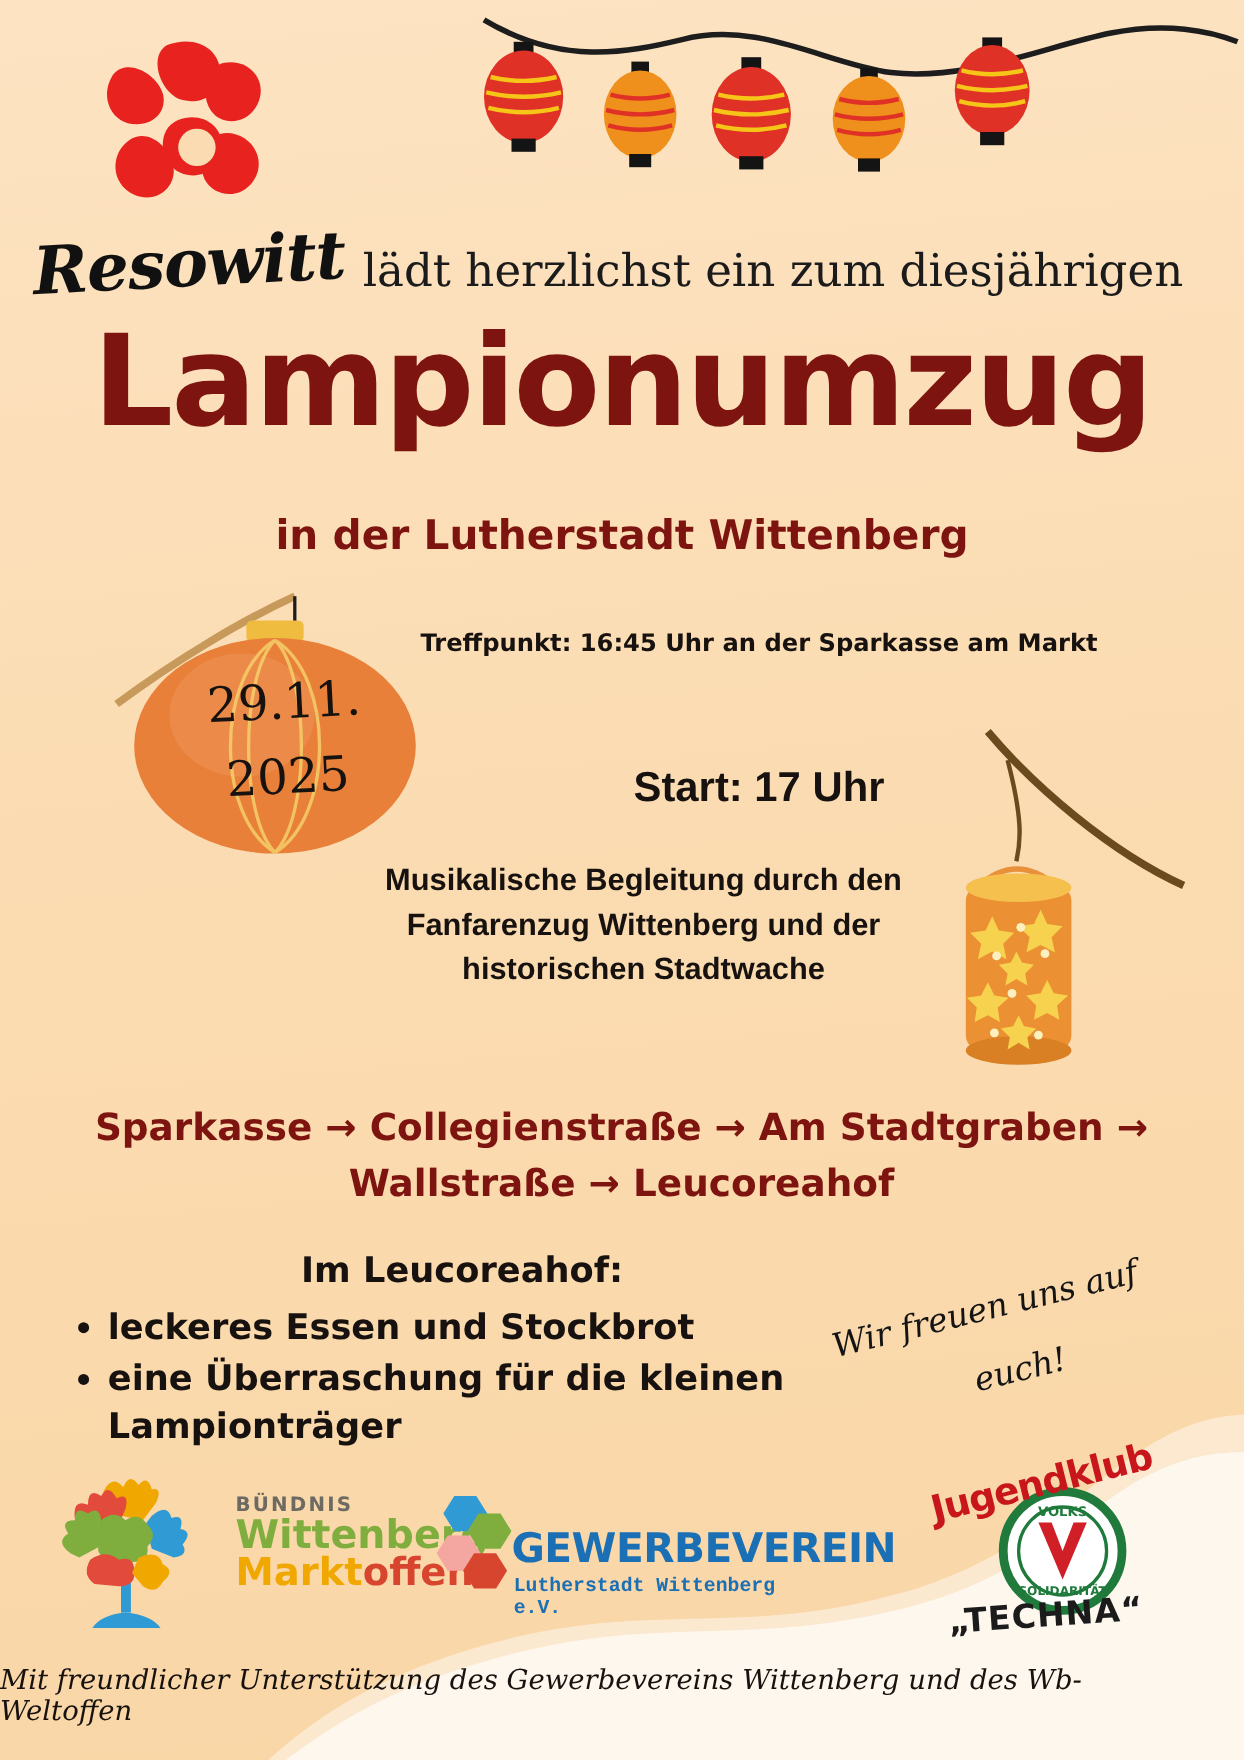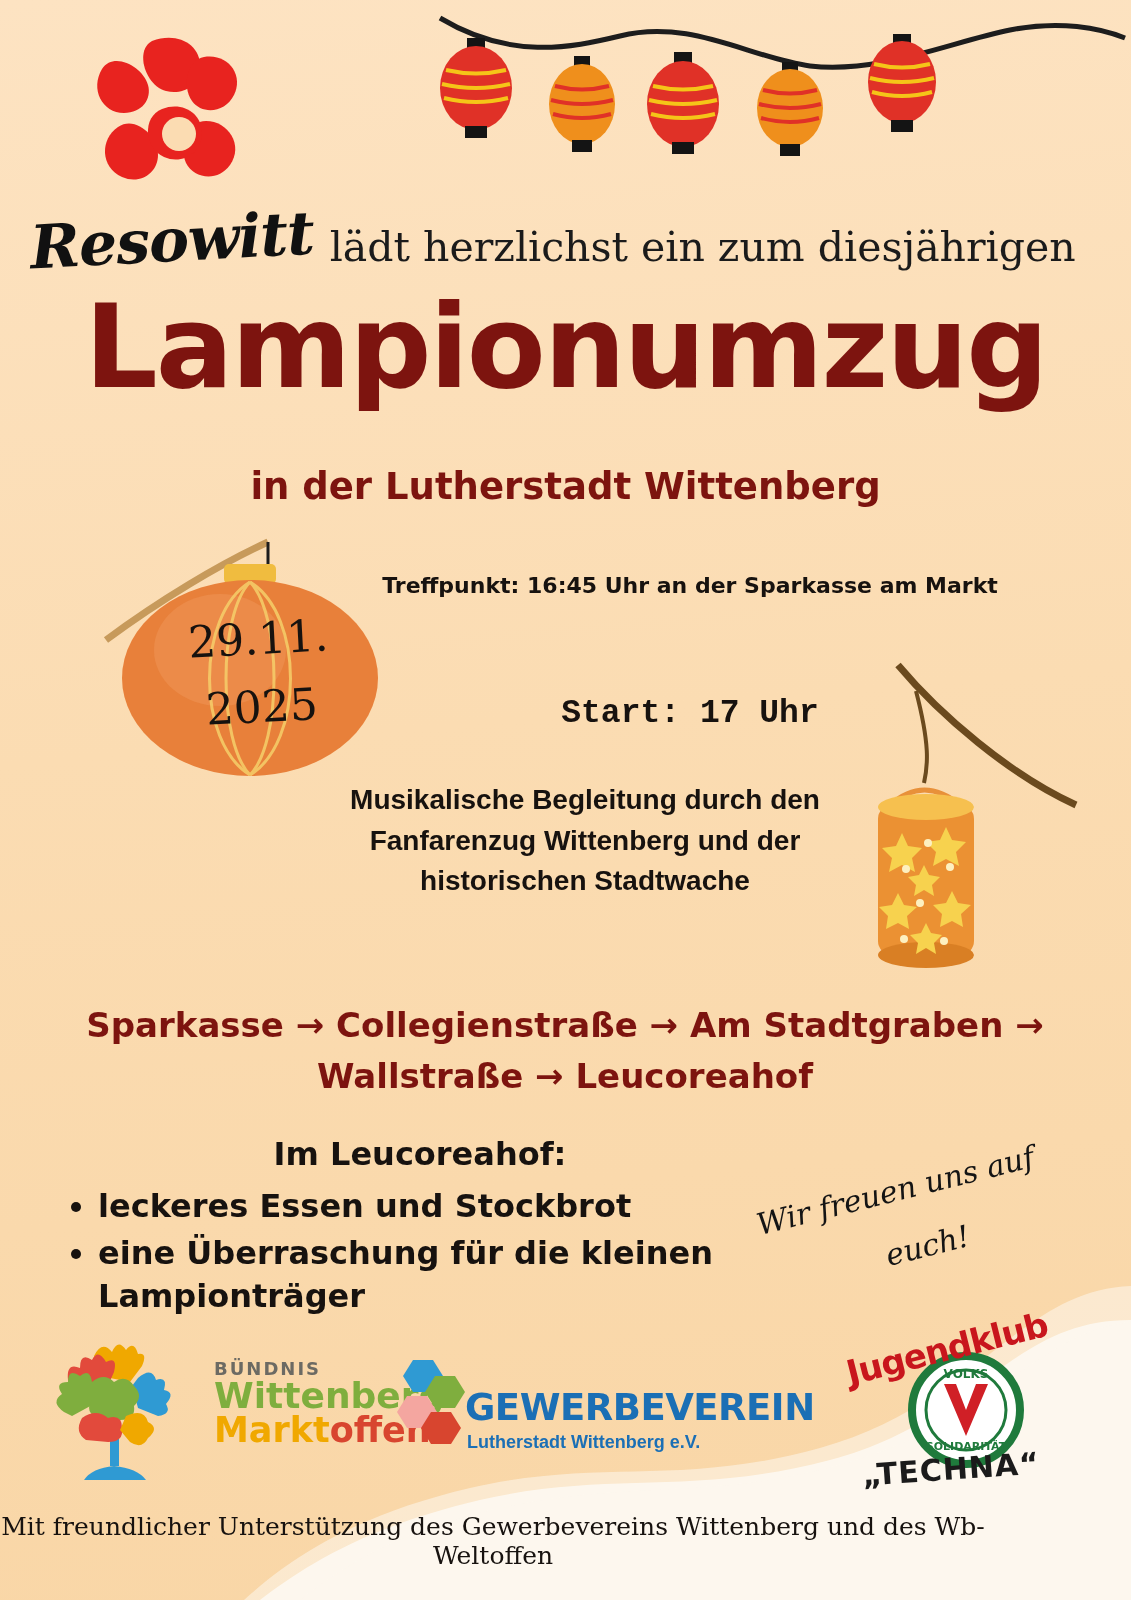--- a/index.html
+++ b/index.html
@@ -61,21 +61,21 @@
     font-family:"DejaVu Serif", serif; font-size:44px; color:#17120f; line-height:1.55;
     transform:rotate(-3deg);
   }
   .meet {
     position:absolute; left:380px; top:570px; width:620px; text-align:center;
     font-family:"DejaVu Sans", sans-serif; font-weight:bold; font-size:22px;
     color:#17120f; line-height:1.45;
   }
   .start {
     position:absolute; left:380px; top:695px; width:620px; text-align:center;
-    font-family:Liberation Mono, monospace; font-weight:bold; font-size:33px; color:#17120f;
+    font-family:Liberation Sans, sans-serif; font-weight:bold; font-size:38px; color:#17120f;
   }
   .music {
     position:absolute; left:350px; top:780px; width:470px; text-align:center;
     font-family:Liberation Sans, sans-serif; font-weight:bold; font-size:28px;
     color:#17120f; line-height:1.45;
   }
   .route {
     position:absolute; left:40px; top:1000px; width:1050px; text-align:center;
     font-family:"DejaVu Sans", sans-serif; font-weight:bold; font-size:34px;
     color:#7d140f; line-height:1.5;
@@ -108,37 +108,37 @@
   .wo-text { position:absolute; left:172px; top:22px; font-family:"DejaVu Sans", sans-serif; }
   .wo-b { font-size:18px; font-weight:bold; color:#6c6a63; letter-spacing:2px; }
   .wo-w { font-size:36px; font-weight:bold; color:#7fae3e; margin-top:-4px; }
   .wo-l { font-size:35px; font-weight:bold; margin-top:-6px; }
   .wo-l .y { color:#f0a800; }
   .wo-l .o { color:#d8452f; }
 
   .logo-gv { position:absolute; left:395px; top:18px; width:345px; height:120px; }
   .gv-title { position:absolute; left:70px; top:32px; font-family:"DejaVu Sans", sans-serif;
     font-weight:bold; font-size:37px; color:#1b6fb5; letter-spacing:-0.5px; }
-  .gv-sub { position:absolute; left:72px; top:78px; font-family:Liberation Sans, sans-serif;
+  .gv-sub { position:absolute; left:72px; top:78px; font-family:Liberation Mono, monospace;
     font-weight:bold; font-size:18px; color:#1b6fb5; }
 
   .logo-techna { position:absolute; left:840px; top:-18px; width:240px; height:190px; }
   .jk-text {
     position:absolute; left:10px; top:8px; width:220px; height:90px;
     font-family:"DejaVu Sans", sans-serif; font-weight:bold; font-size:34px;
     color:#c8161d; transform:rotate(-14deg); letter-spacing:-1px;
   }
   .techna-text {
     position:absolute; left:22px; top:132px; width:220px;
     font-family:"DejaVu Sans", sans-serif; font-weight:bold; font-size:30px;
     color:#1b1b1b; transform:rotate(-4deg); letter-spacing:1px;
   }
   .footer {
-    position:absolute; left:0; bottom:30px; width:986px; text-align:center;
-    font-family:"DejaVu Serif", serif; font-size:25px; color:#17120f;
+    position:absolute; left:0; bottom:30px; width:986px; 
+    font-family:"DejaVu Serif", serif; font-style:italic; font-size:25px; color:#17120f;
   }
 </style>
 </head>
 <body>
 
 <div class="poster">
 
   <svg class="wave" viewBox="0 0 1131 430" preserveAspectRatio="none">
     <path d="M1131,150 C1010,150 980,250 830,290 C690,327 610,300 480,330 C360,358 300,400 260,430 L1131,430 Z" fill="#fdf7ee"></path>
     <path d="M1131,116 C1020,120 975,235 820,278 C680,317 600,288 470,318 C350,346 286,392 244,430 L300,430 C345,395 400,360 500,338 C640,308 710,332 850,292 C990,252 1040,160 1131,152 Z" fill="#fdf7ee" opacity="0.55"></path>

